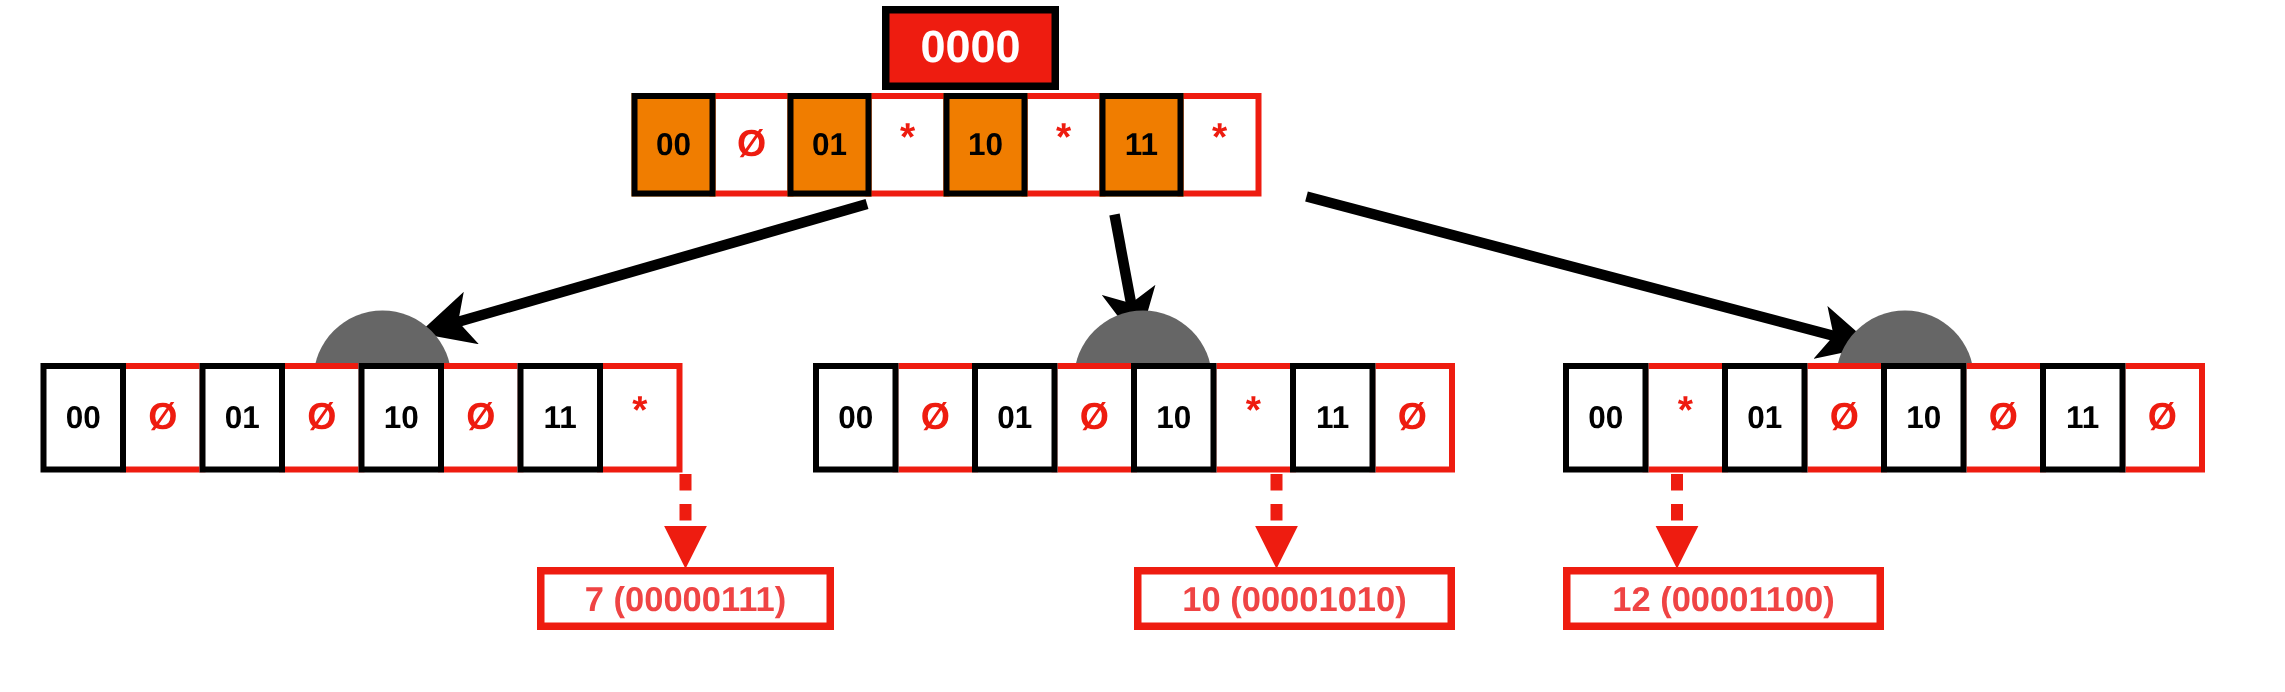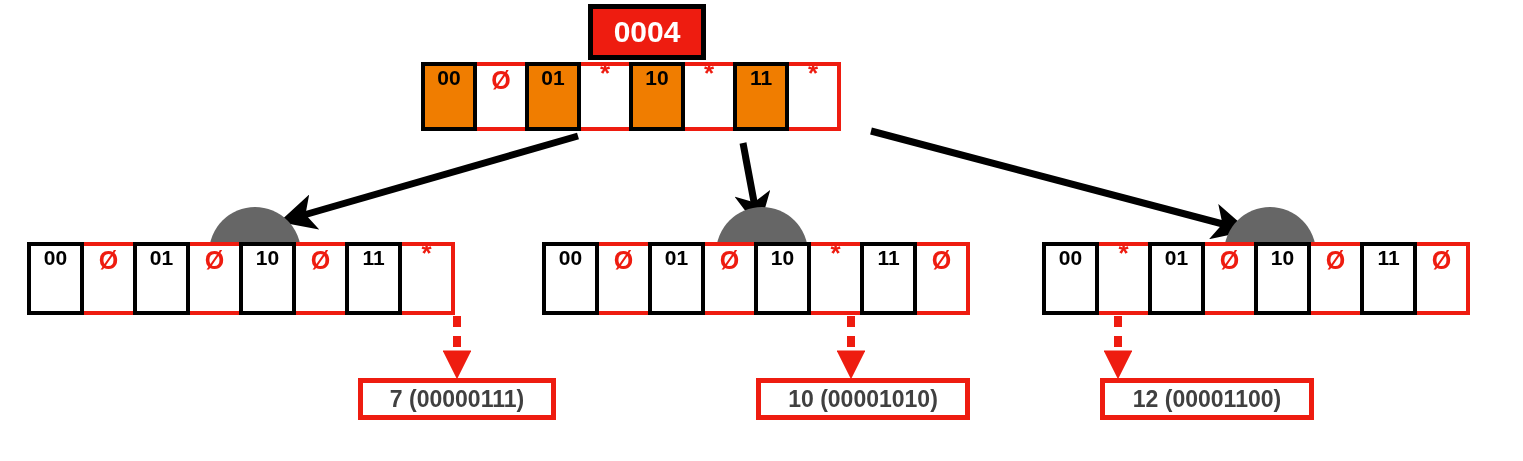--- a/index.html
+++ b/index.html
@@ -44,20 +44,21 @@
 
   
   .node {
     position: absolute;
     display: flex;
     z-index: 5;
   }
   .cell {
     box-sizing: border-box;
     display: flex;
+    align-items: center;
     justify-content: center;
     font-weight: bold;
     margin-right: -4px;
   }
   .cell:last-child { margin-right: 0; }
 
   
   .node.root .cell {
     width: 56px;
     height: 69px;
@@ -106,21 +107,21 @@
     border-radius: 46px 46px 0 0;
     z-index: 3;
   }
 
   
   .value-box {
     position: absolute;
     box-sizing: border-box;
     border: 5px solid #EE1C10;
     background: #ffffff;
-    color: #404040;
+    color: #ef4444;
     font-weight: bold;
     font-size: 23px;
     display: flex;
     align-items: center;
     justify-content: center;
     z-index: 5;
   }
 </style>
 </head>
 <body>
@@ -142,21 +143,21 @@
     <line x1="743" y1="143" x2="757" y2="218" stroke="#000000" stroke-width="7" marker-end="url(#blackhead)"></line>
 
     <line x1="871" y1="131" x2="1238" y2="228" stroke="#000000" stroke-width="7" marker-end="url(#blackhead)"></line>
 
     <line x1="457" y1="316" x2="457" y2="368" stroke="#EE1C10" stroke-width="8" stroke-dasharray="11,9" marker-end="url(#redhead)"></line>
     <line x1="851" y1="316" x2="851" y2="368" stroke="#EE1C10" stroke-width="8" stroke-dasharray="11,9" marker-end="url(#redhead)"></line>
     <line x1="1118" y1="316" x2="1118" y2="368" stroke="#EE1C10" stroke-width="8" stroke-dasharray="11,9" marker-end="url(#redhead)"></line>
   </svg>
 
   <div class="root-label" style="left:588px; top:4px; width:118px; height:56px;">
-    <span>0004</span>
+    <span>0000</span>
   </div>
 
   <div class="node root" style="left:421px; top:62px;">
     <div class="cell key-orange">
       <span>00</span>
     </div>
     <div class="cell val nil">
       <span>Ø</span>
     </div>
     <div class="cell key-orange">
@@ -263,17 +264,17 @@
       <span>Ø</span>
     </div>
   </div>
 
   <div class="value-box" style="left:358px; top:378px; width:198px; height:42px;">
     <span>7 (00000111)</span>
   </div>
   <div class="value-box" style="left:740px; top:378px; width:214px; height:42px;margin-left:16px;">
     <span>10 (00001010)</span>
   </div>
-  <div class="value-box" style="left:1100px; top:378px; width:214px; height:42px;">
+  <div class="value-box" style="left:1042px; top:378px; width:214px; height:42px;">
     <span>12 (00001100)</span>
   </div>
 
 </div>
 
 </body></html>

